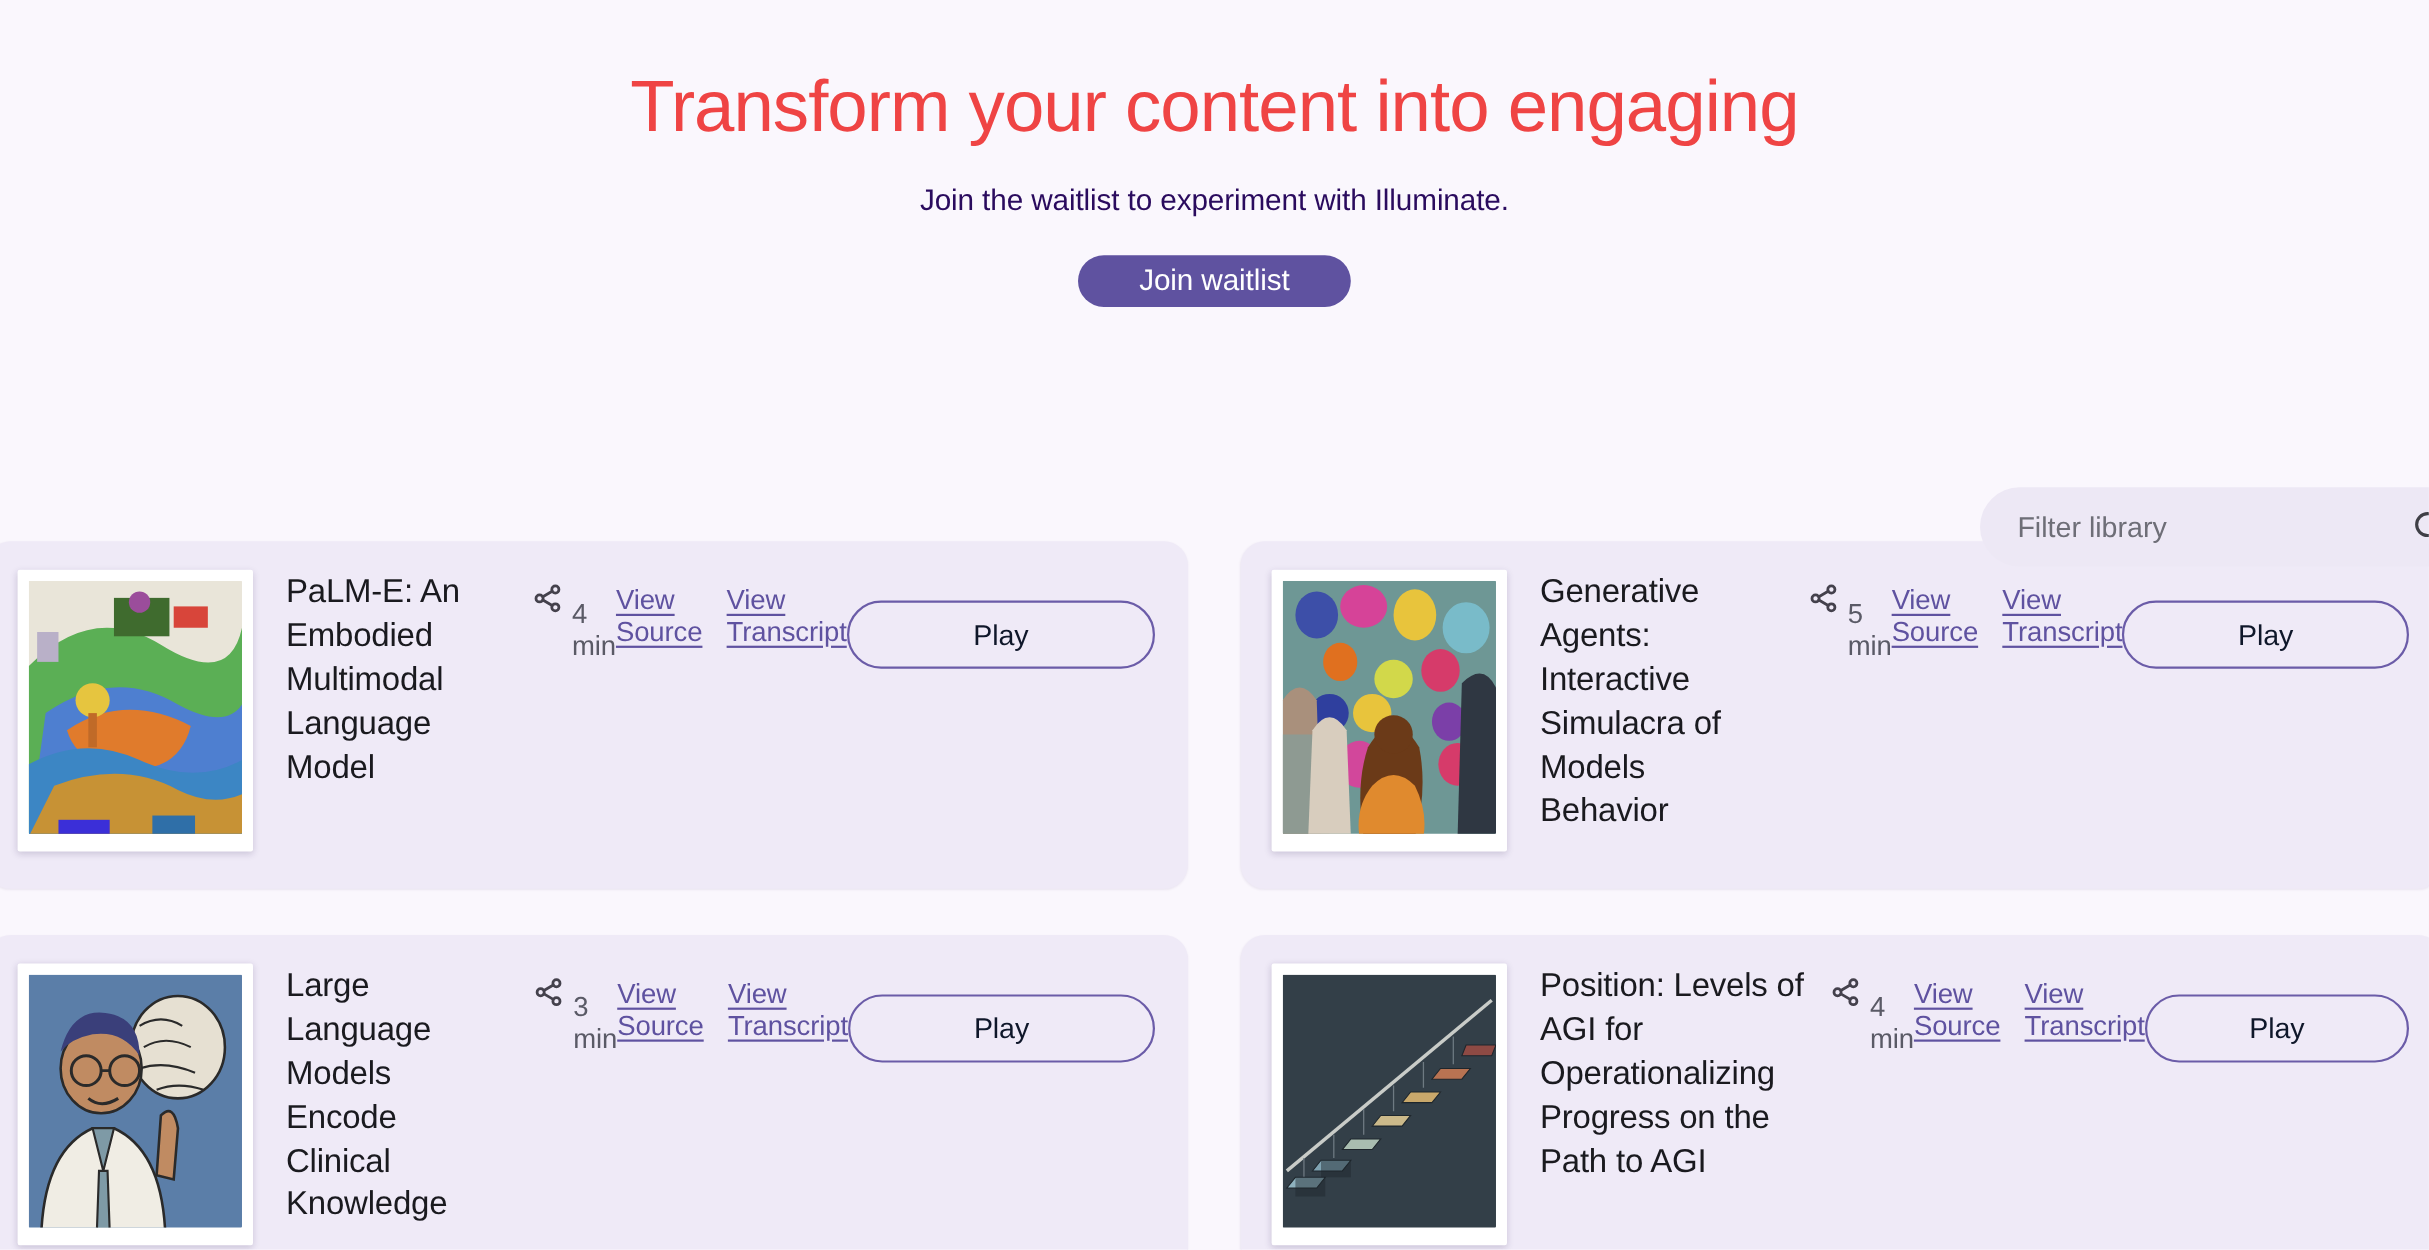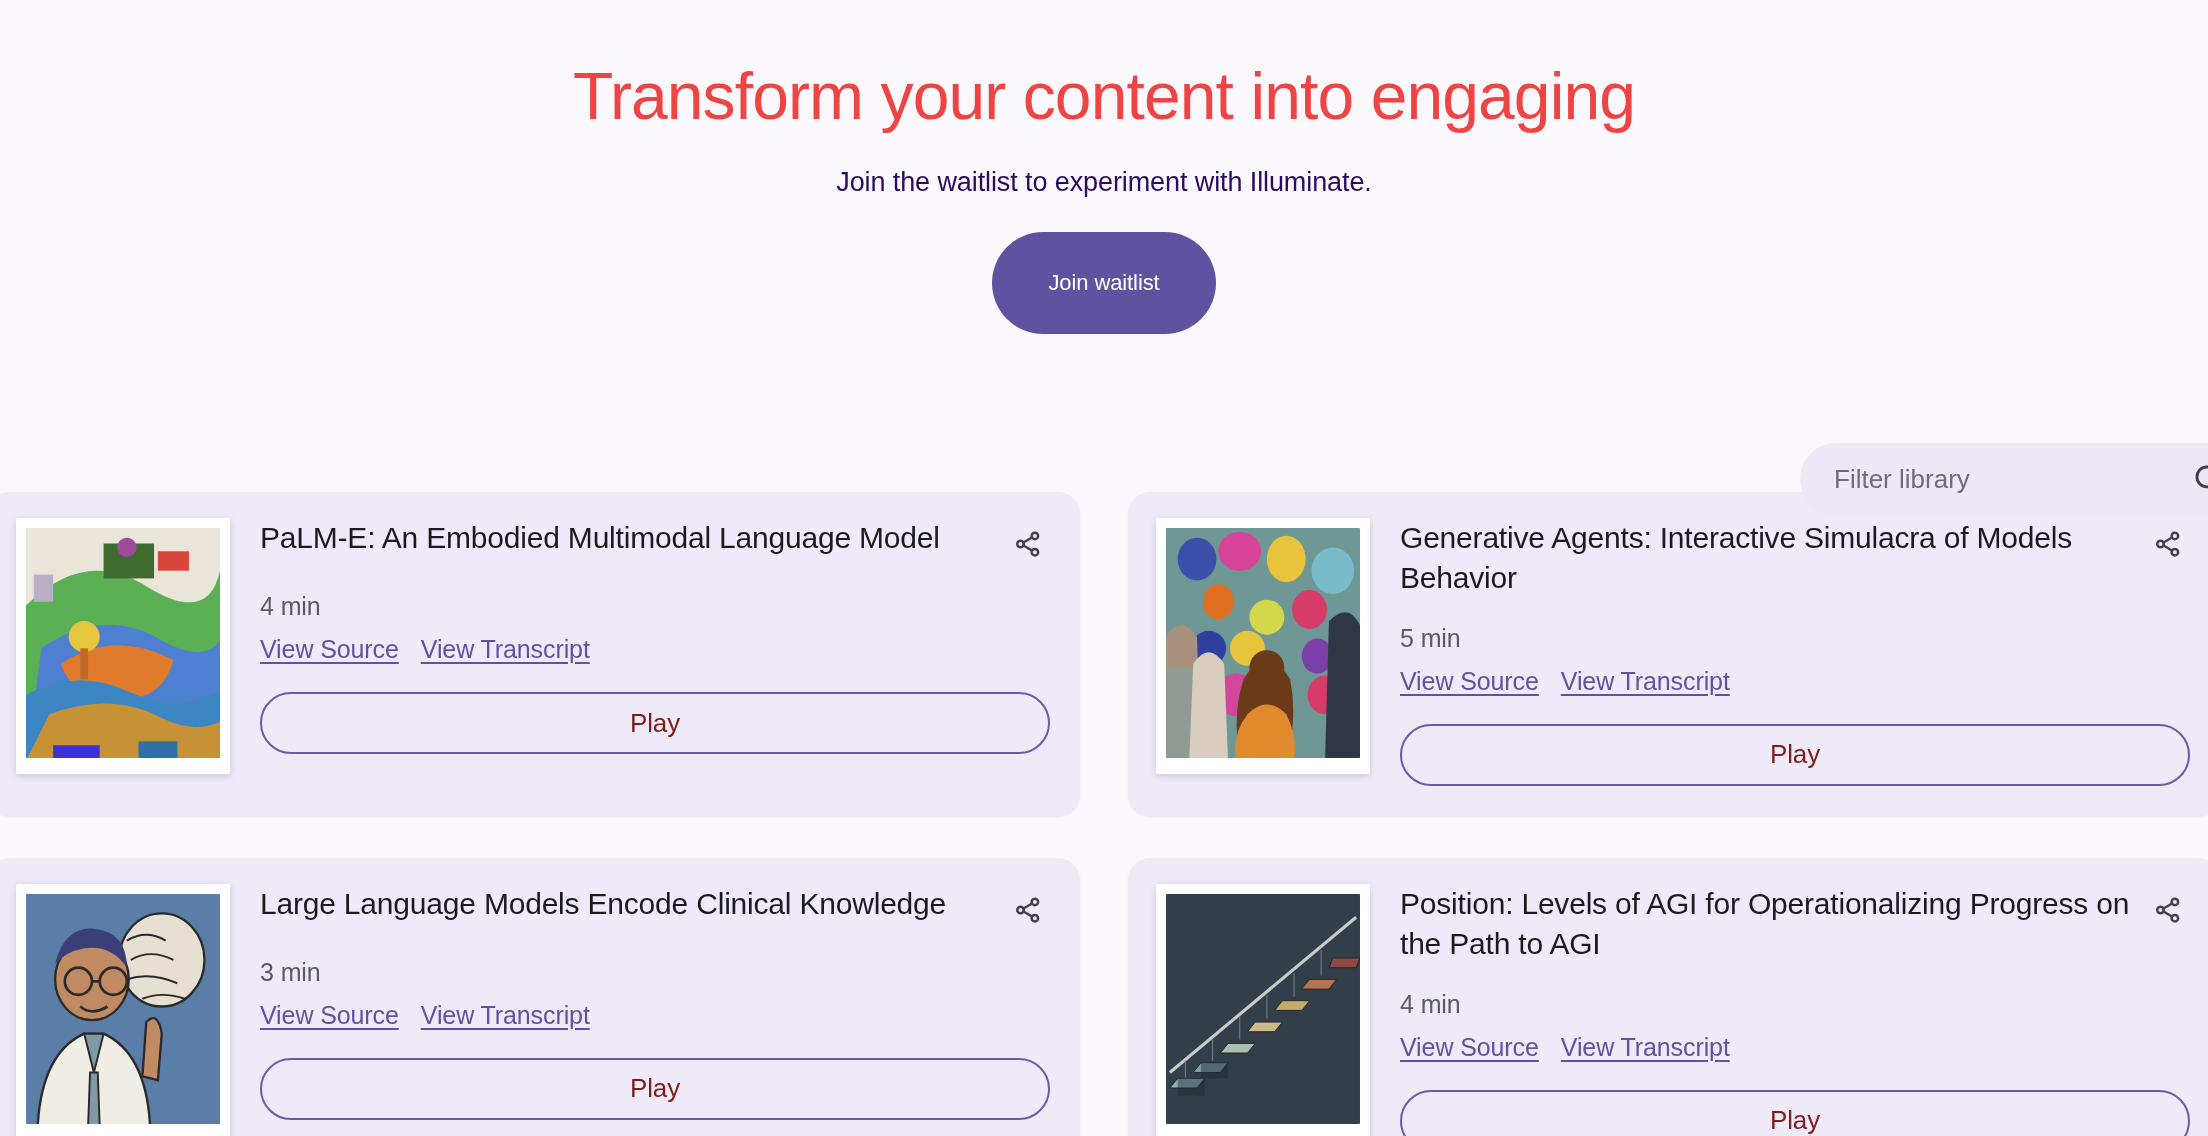--- a/index.html
+++ b/index.html
@@ -38,22 +38,22 @@
   }
 
   .join-wrap { margin-top: 34px; }
 
   .join-btn {
     display: inline-block;
     background: #5F52A0;
     color: #FFFFFF;
     border: none;
     border-radius: 999px;
-    padding: 38px 56px;
-    font-size: 22px;
+    padding: 8px 56px;
+    font-size: 27px;
     font-family: "Liberation Sans", sans-serif;
     cursor: pointer;
     letter-spacing: -0.1px;
   }
 
   
   .search-bar {
     position: absolute;
     top: 443px;
     left: 1800px;
@@ -112,21 +112,21 @@
     box-shadow: 0 2px 7px rgba(40,20,80,0.18);
     border-radius: 2px;
   }
   .thumb-img {
     width: 100%; height: 100%;
     border-radius: 1px;
     overflow: hidden;
     position: relative;
   }
 
-  .card-body { flex: 1; min-width: 0; display: flex; flex-direction: column; }
+  .card-body { flex: 1; min-width: 0; display: flex; flex-direction: row; }
 
   .card-head { display: flex; align-items: flex-start; gap: 16px; }
 
   .card-title {
     flex: 1;
     font-size: 30px;
     line-height: 1.33;
     color: #1A1A1F;
     font-weight: 400;
     letter-spacing: -0.2px;
@@ -158,21 +158,21 @@
     letter-spacing: -0.1px;
   }
 
   .play-btn {
     margin-top: 28px;
     width: 100%;
     height: 62px;
     background: transparent;
     border: 2px solid #6B5CA8;
     border-radius: 999px;
-    color: #7f1d1d;
+    color: #0f172a;
     font-size: 26px;
     font-family: "Liberation Sans", sans-serif;
     cursor: pointer;
     letter-spacing: -0.1px;
   }
 
   
   .art { position: absolute; inset: 0; }
 </style>
 </head>

